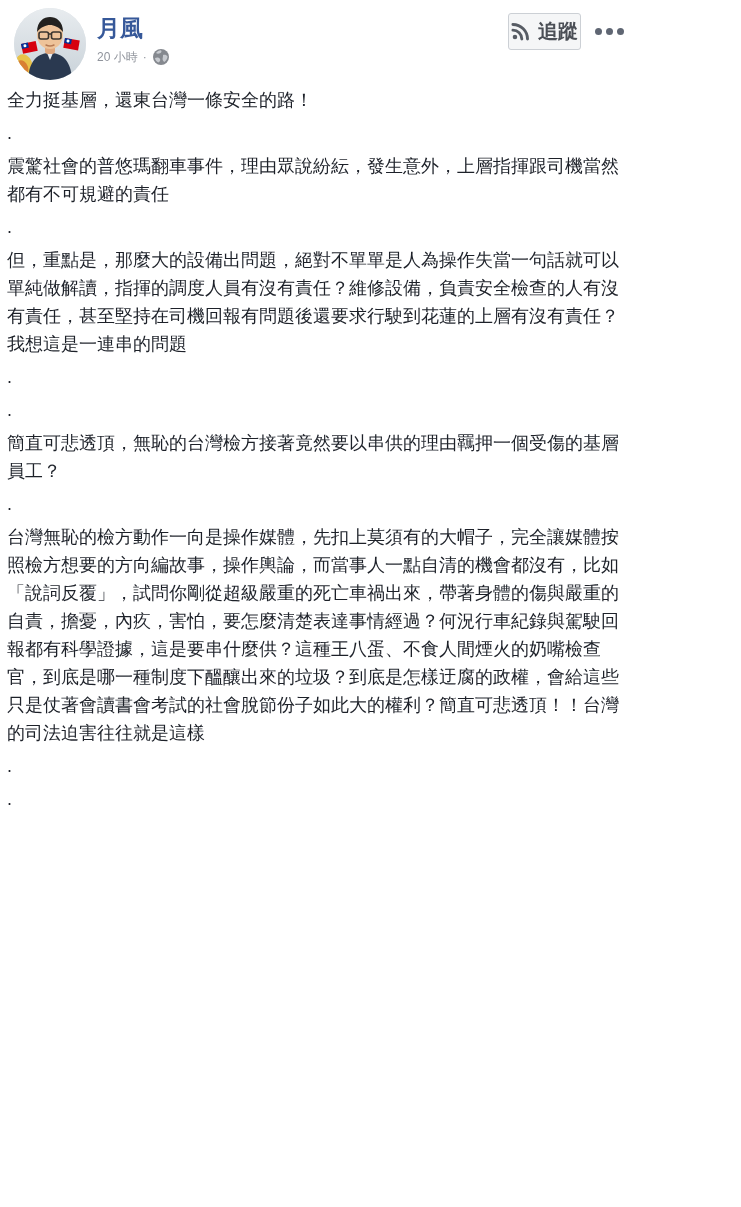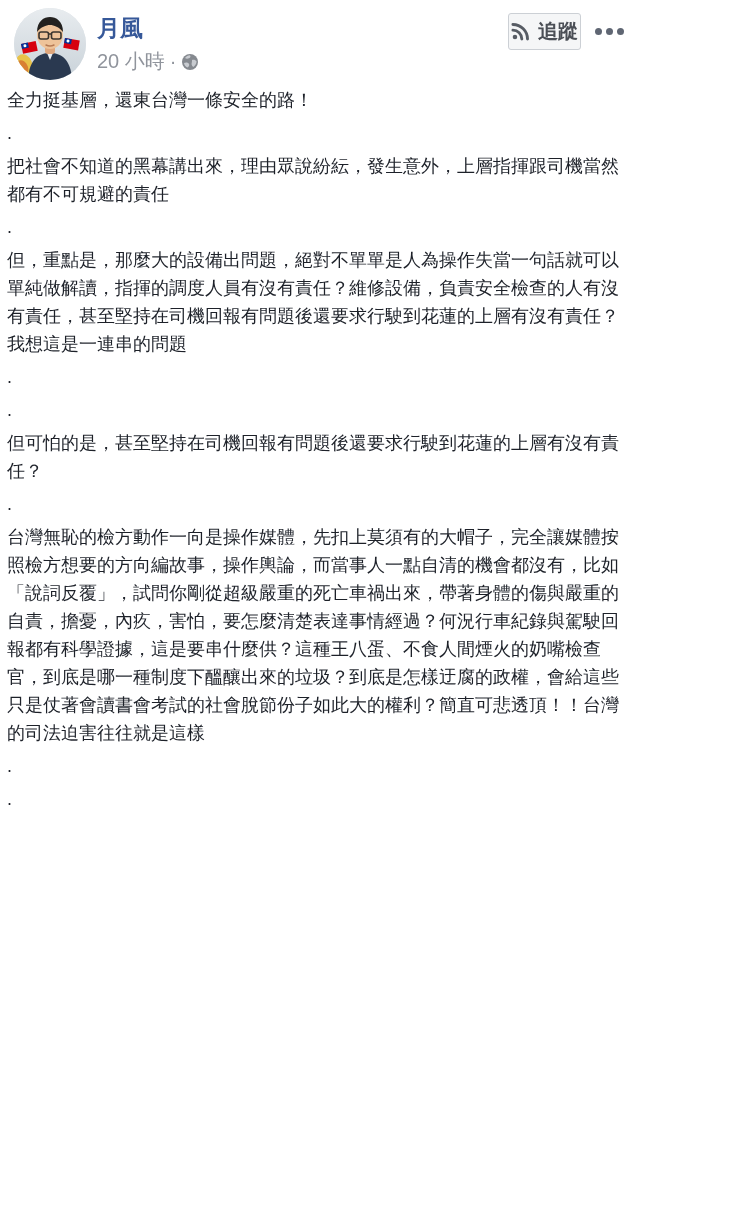--- a/index.html
+++ b/index.html
@@ -43,21 +43,21 @@
     font-weight: bold;
     color: #365899;
     text-decoration: none;
     line-height: 1.1;
     cursor: pointer;
   }
   .sub-meta {
     margin-top: 7px;
     display: flex;
     align-items: center;
-    font-size: 20px;
+    font-size: 12px;
     color: #90949c;
   }
   .sub-meta .timestamp { cursor: pointer; }
   .sub-meta .sep { margin: 0 5px; }
   .globe { display: inline-flex; align-items: center; }
   
   .header-actions {
     display: flex;
     align-items: center;
     gap: 12px;
@@ -188,25 +188,25 @@
         <span class="dot"></span>
         <span class="dot"></span>
       </button>
     </div>
 
   </div>
 
   <div class="body-text">
       <p>全力挺基層，還東台灣一條安全的路！</p>
       <p>.</p>
-      <p>把社會不知道的黑幕講出來，理由眾說紛紜，發生意外，上層指揮跟司機當然都有不可規避的責任</p>
+      <p>震驚社會的普悠瑪翻車事件，理由眾說紛紜，發生意外，上層指揮跟司機當然都有不可規避的責任</p>
       <p>.</p>
       <p>但，重點是，那麼大的設備出問題，絕對不單單是人為操作失當一句話就可以單純做解讀，指揮的調度人員有沒有責任？維修設備，負責安全檢查的人有沒有責任，甚至堅持在司機回報有問題後還要求行駛到花蓮的上層有沒有責任？我想這是一連串的問題</p>
       <p>.</p>
       <p>.</p>
-      <p>但可怕的是，甚至堅持在司機回報有問題後還要求行駛到花蓮的上層有沒有責任？</p>
+      <p>簡直可悲透頂，無恥的台灣檢方接著竟然要以串供的理由羈押一個受傷的基層員工？</p>
       <p>.</p>
       <p>台灣無恥的檢方動作一向是操作媒體，先扣上莫須有的大帽子，完全讓媒體按照檢方想要的方向編故事，操作輿論，而當事人一點自清的機會都沒有，比如「說詞反覆」，試問你剛從超級嚴重的死亡車禍出來，帶著身體的傷與嚴重的自責，擔憂，內疚，害怕，要怎麼清楚表達事情經過？何況行車紀錄與駕駛回報都有科學證據，這是要串什麼供？這種王八蛋、不食人間煙火的奶嘴檢查官，到底是哪一種制度下醞釀出來的垃圾？到底是怎樣迂腐的政權，會給這些只是仗著會讀書會考試的社會脫節份子如此大的權利？簡直可悲透頂！！台灣的司法迫害往往就是這樣</p>
       <p>.</p>
       <p>.</p>
     </div>
 
 </div>
 
 </body></html>

